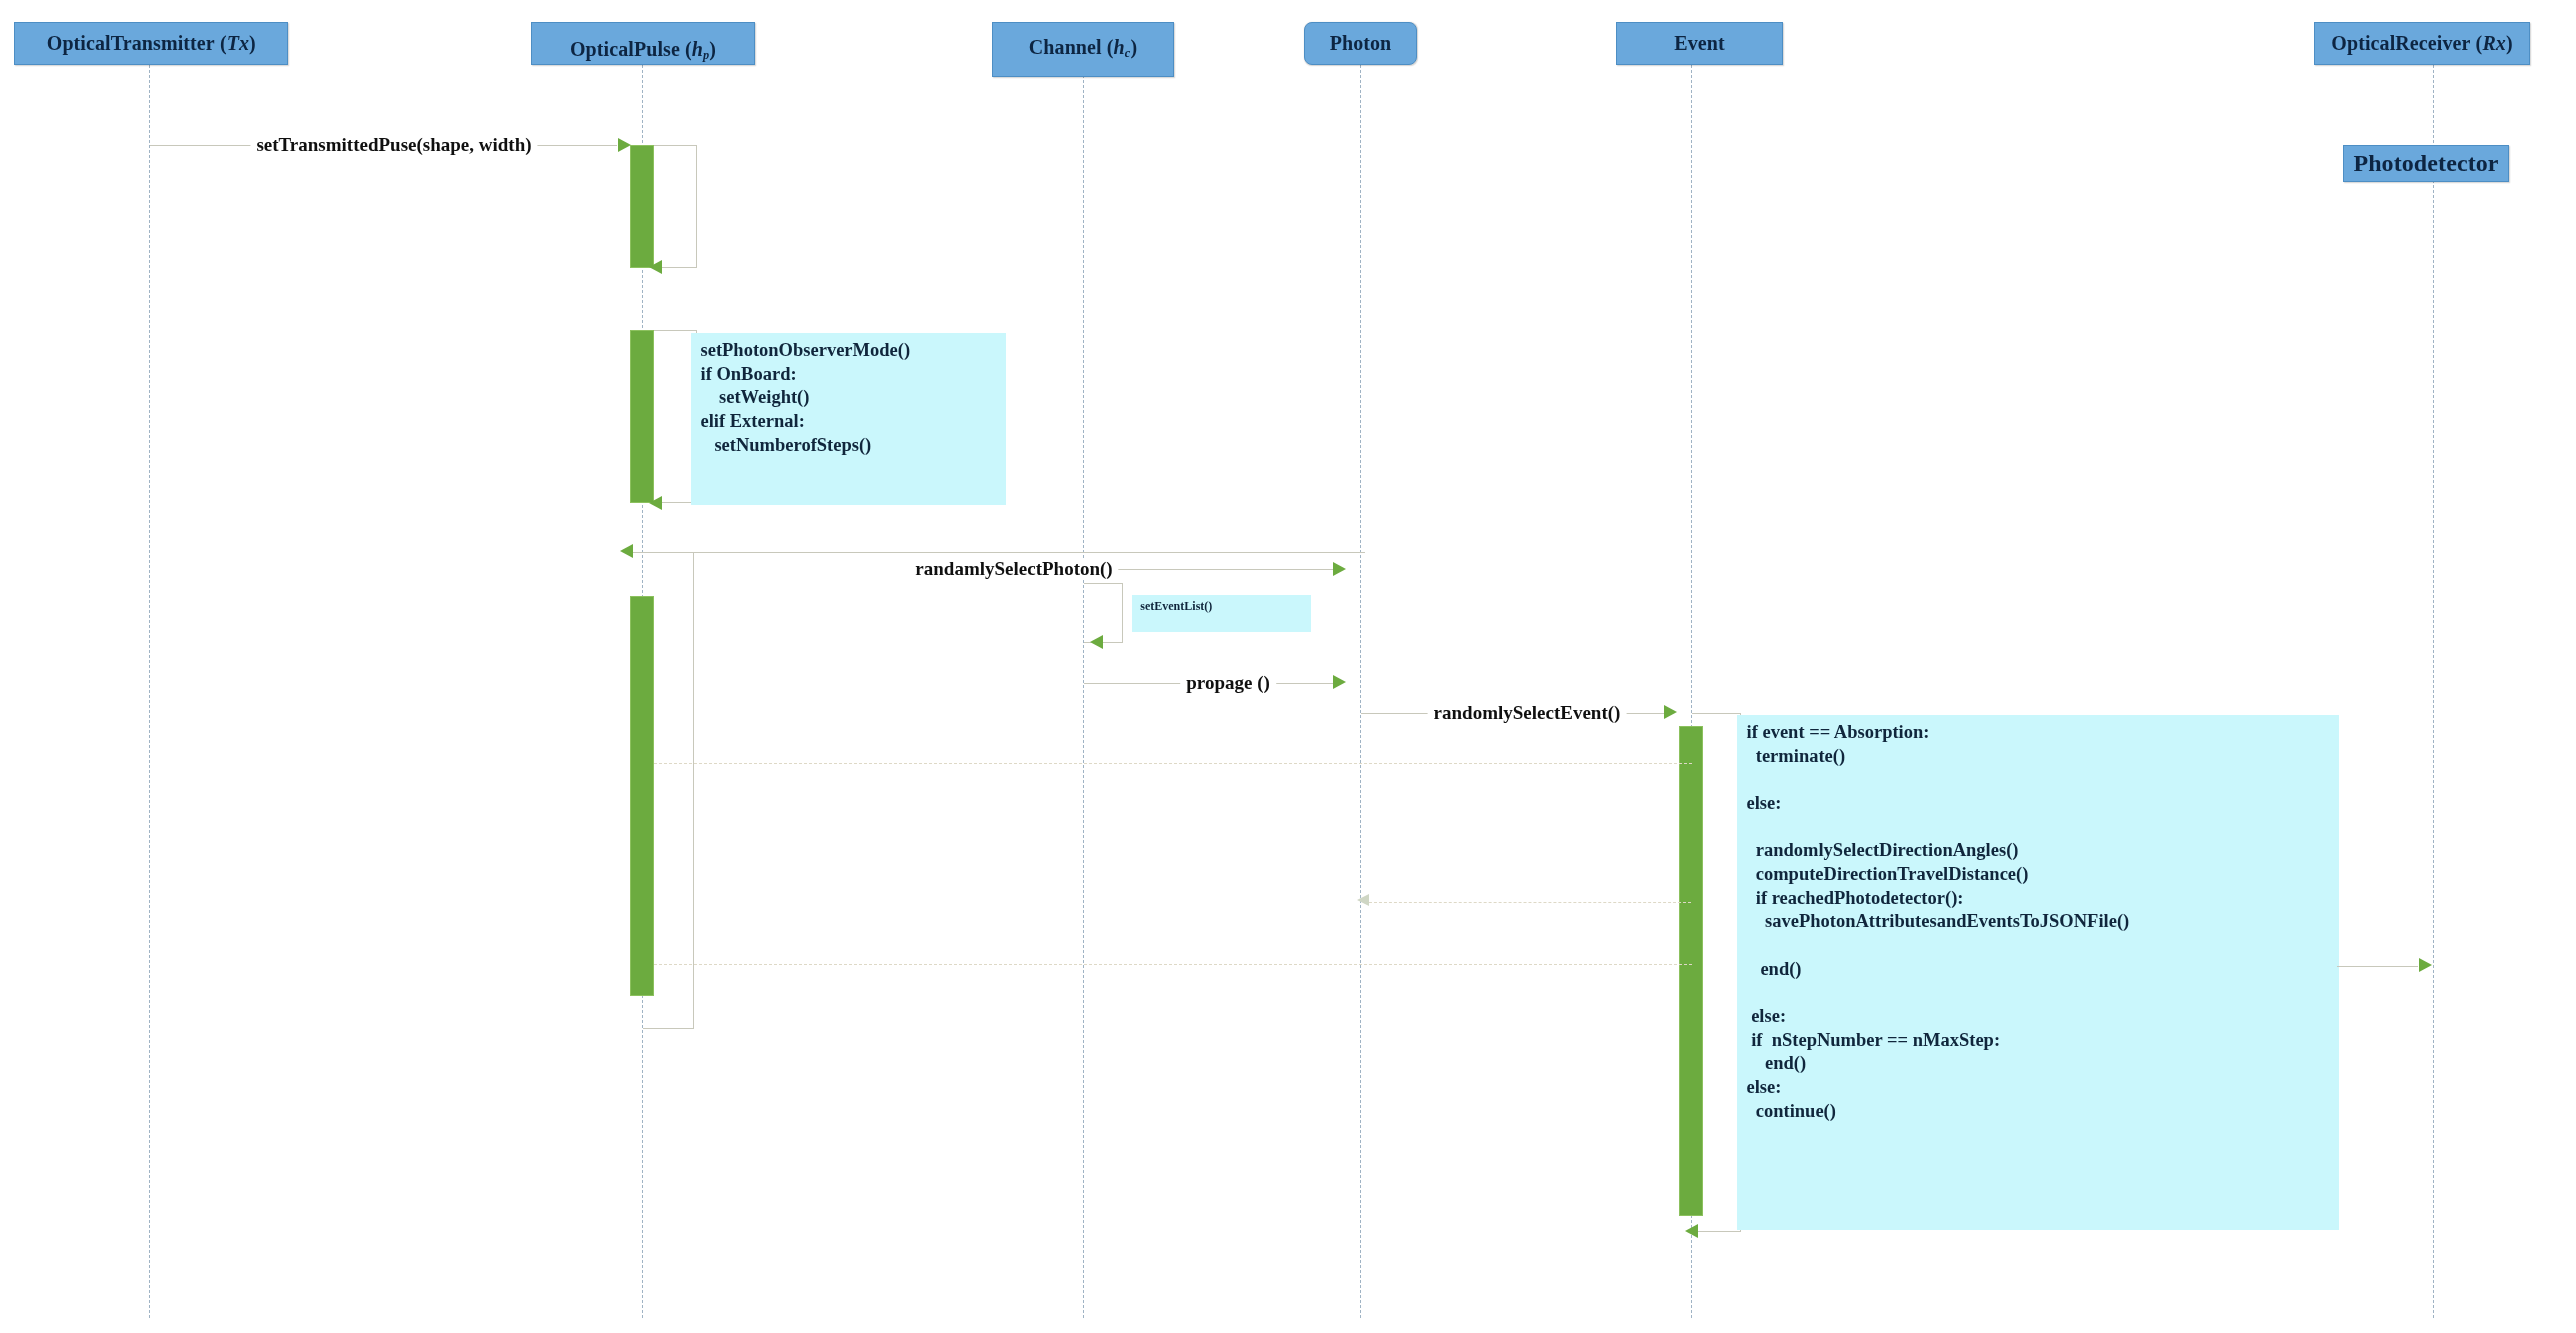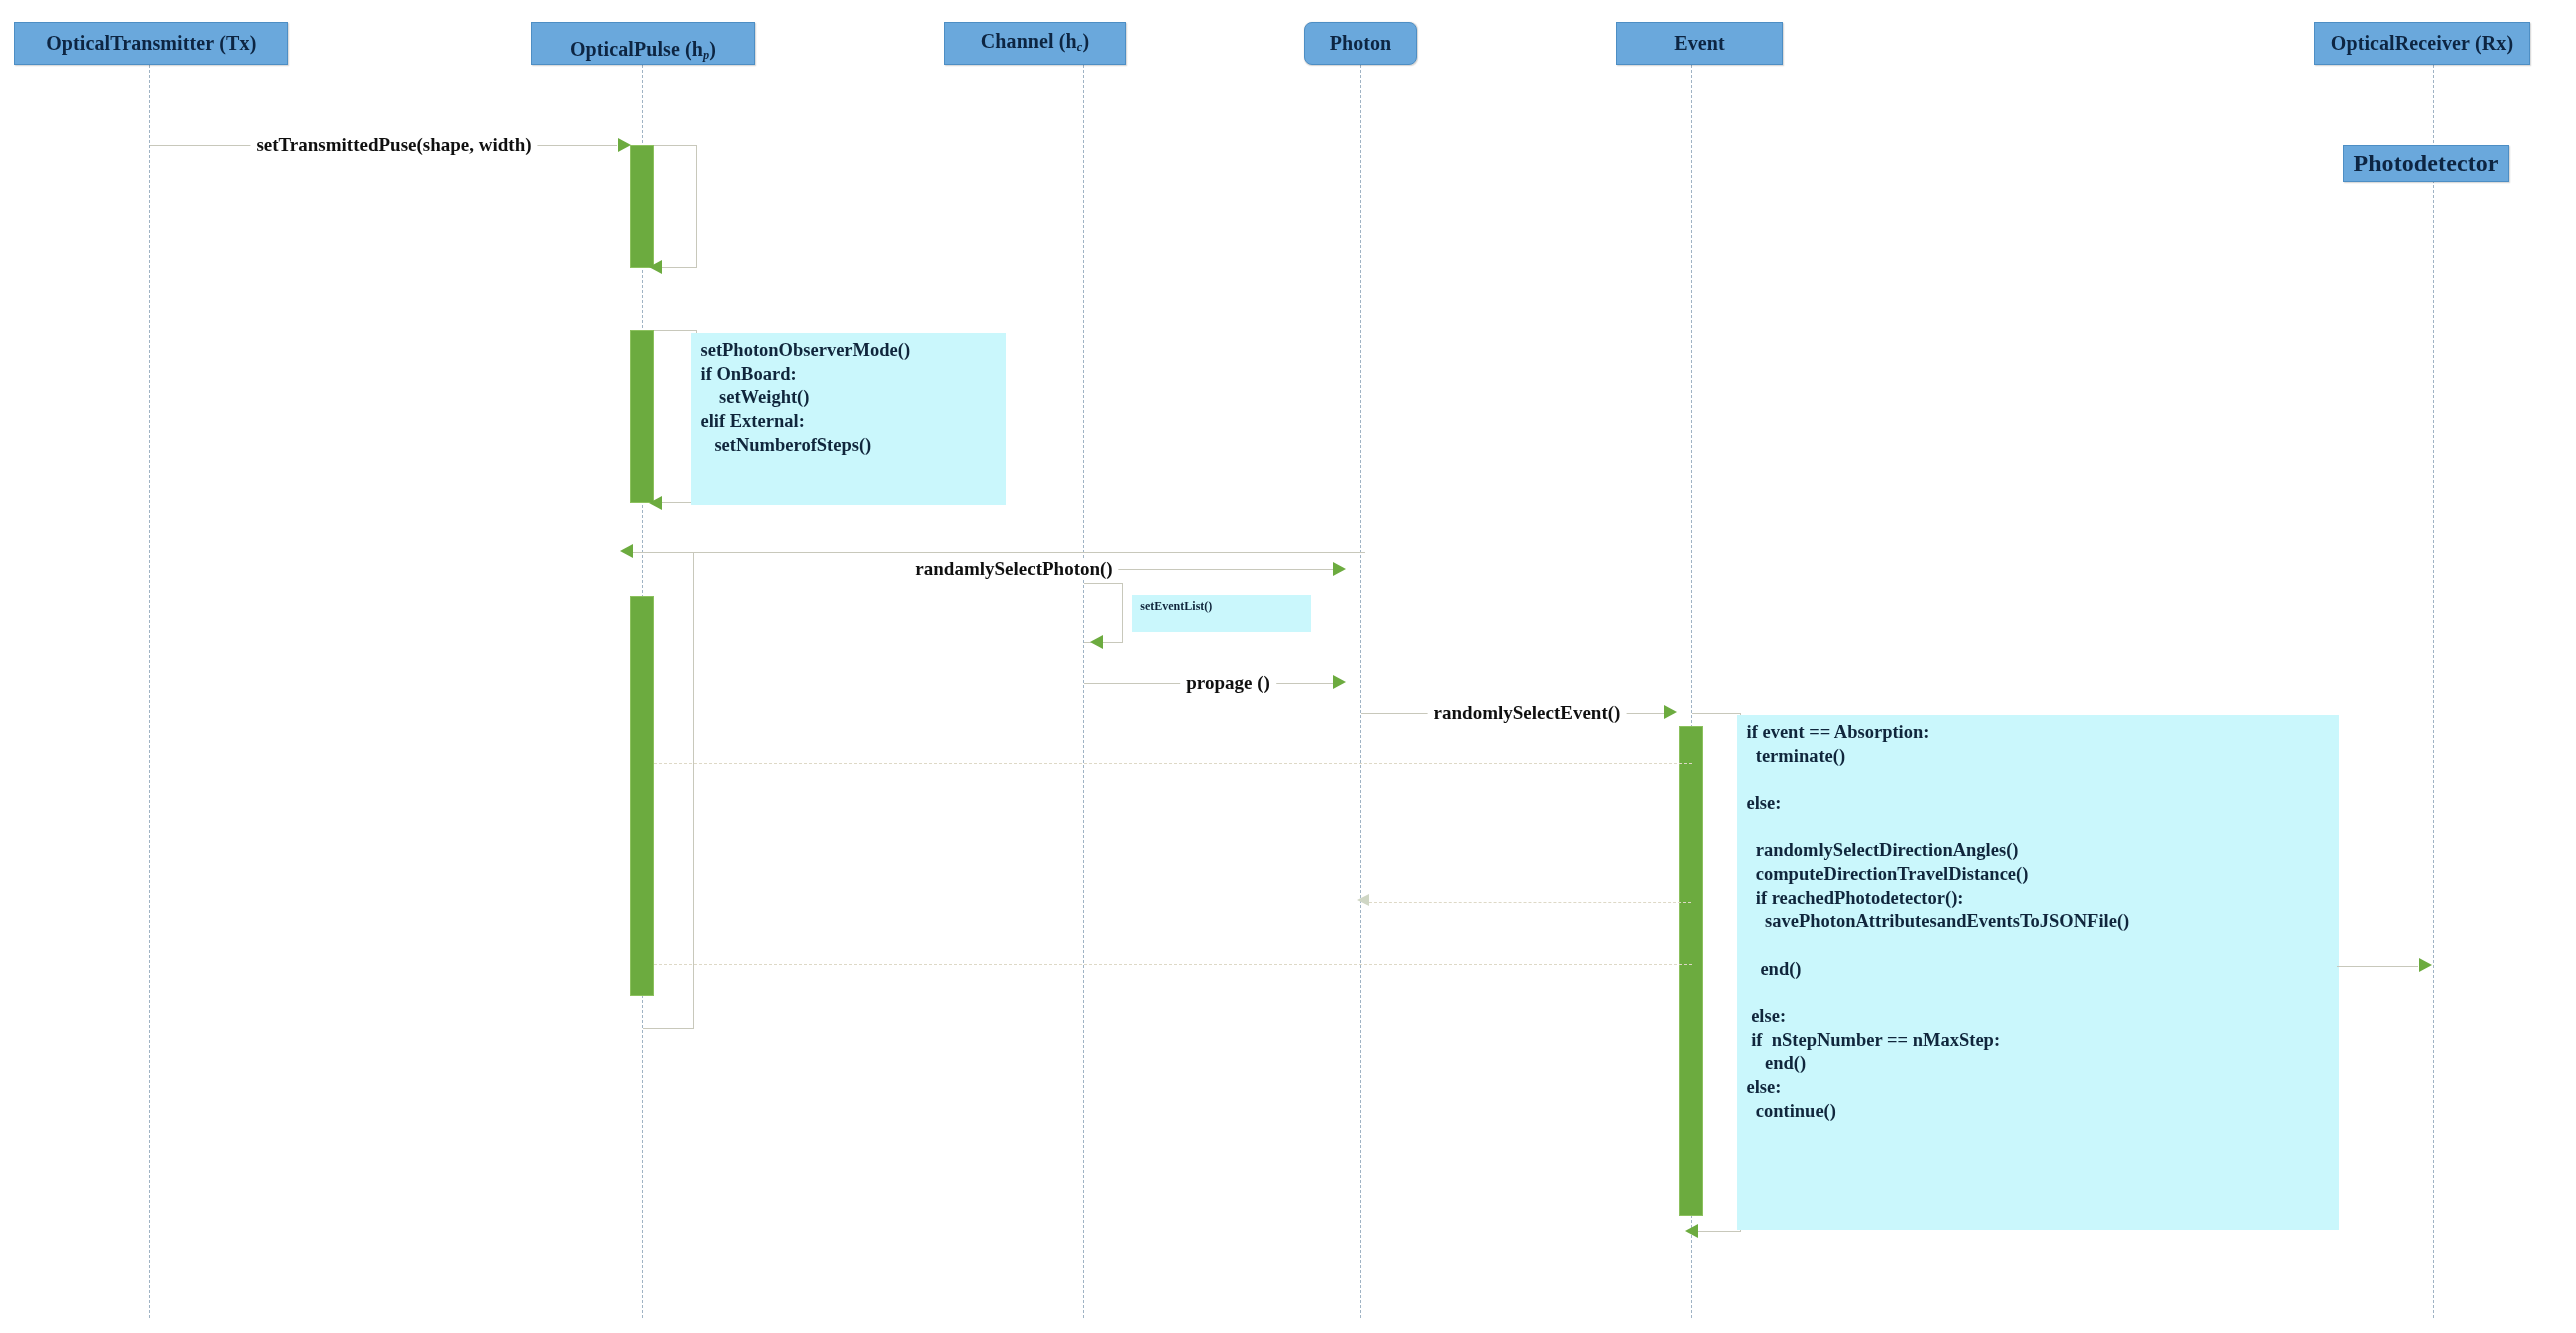--- a/index.html
+++ b/index.html
@@ -14,21 +14,21 @@
     border:0.6px solid #4d8ec4;
     box-shadow:0.6px 0.6px 1.2px rgba(0,0,0,.18);
     display:flex;align-items:center;justify-content:center;
     color:#0d2542;
     font-weight:bold;
     font-size:20px;
     letter-spacing:0.1px;
     white-space:nowrap;
     box-sizing:border-box;
   }
-  .participant .it{margin-top:44px;}
+  .participant .it{font-style:italic;margin-top:44px;}
   .participant sub{font-size:.62em;font-style:italic;vertical-align:-.25em;}
 
   
   .lifeline{
     position:absolute;
     width:0;
     border-left:1.8px dashed #9fb3c4;
   }
 
   
@@ -102,21 +102,21 @@
   <div class="lifeline" style="left:2433px; top:45px;  height:1273px;"></div>
 
   <div class="participant" style="left:14.3px; top:21.5px; width:274px; height:43px;">
     <span>OpticalTransmitter&nbsp;(<span class="it">Tx</span>)</span>
   </div>
 
   <div class="participant" style="left:531px; top:21.5px; width:224px; height:43px;align-items:flex-end;">
     <span>OpticalPulse&nbsp;(<span class="it">h</span><sub>p</sub>)</span>
   </div>
 
-  <div class="participant" style="left:944px; top:21.5px; width:182px; height:43px;">
+  <div class="participant" style="left:992px; top:21.5px; width:182px; height:55px;">
     <span>Channel&nbsp;(<span class="it">h</span><sub>c</sub>)</span>
   </div>
 
   <div class="participant" style="left:1304px; top:21.5px; width:113px; height:43px;border-radius:8px;">
     <span>Photon</span>
   </div>
 
   <div class="participant" style="left:1616px; top:21.5px; width:167px; height:43px;">
     <span>Event</span>
   </div>

